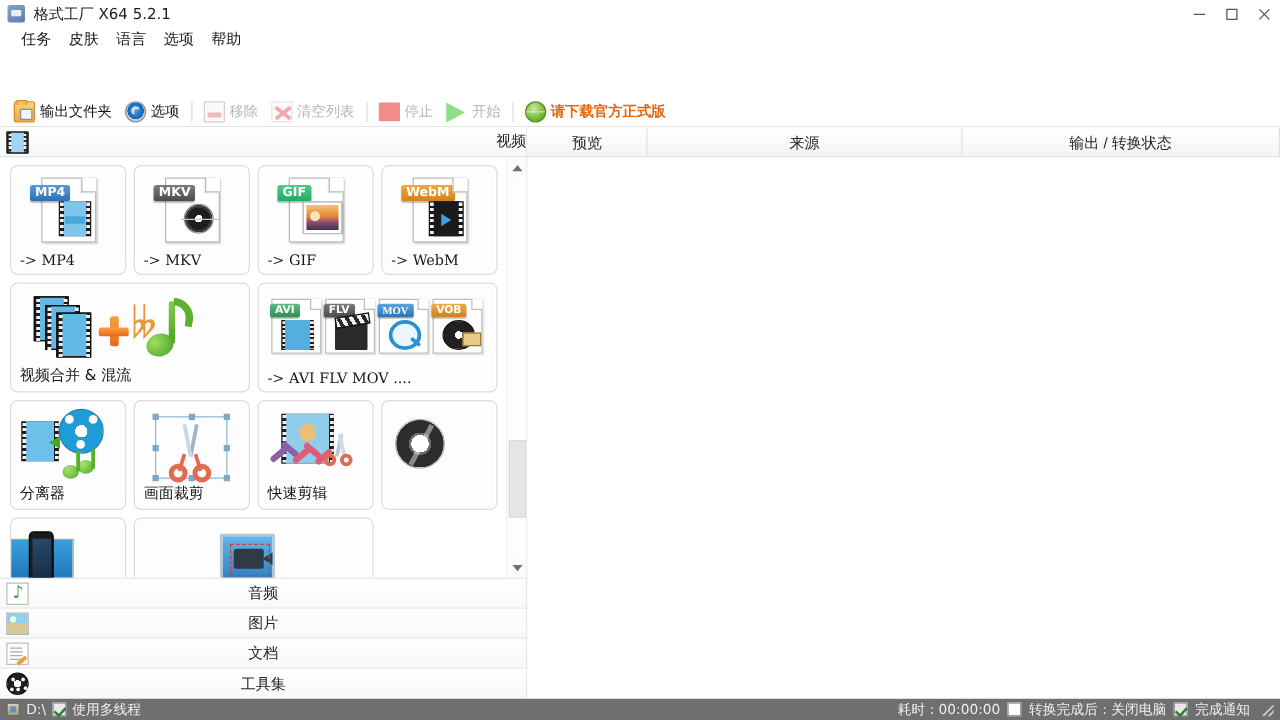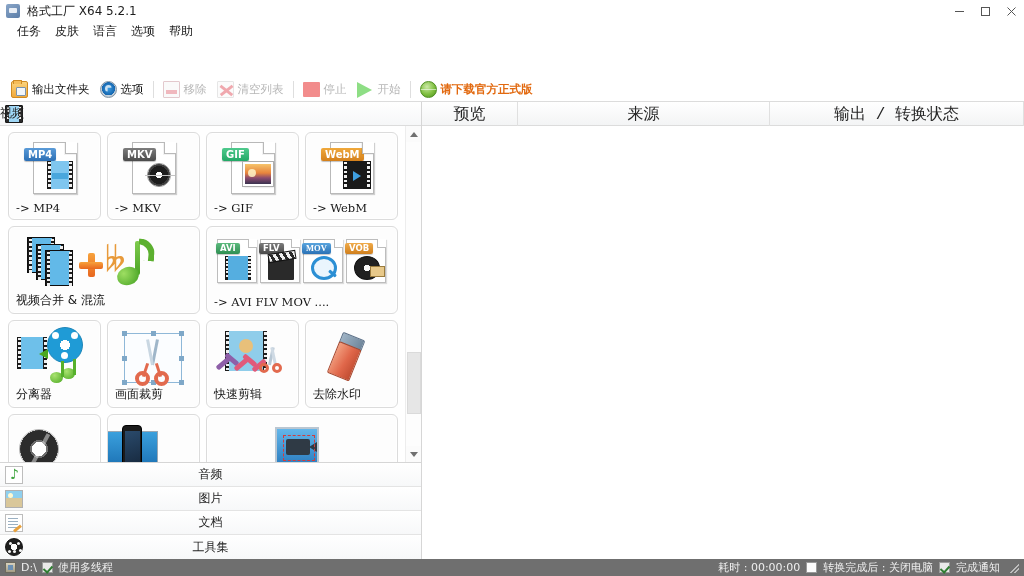--- a/index.html
+++ b/index.html
@@ -108,21 +108,21 @@
   .right-pane { flex:1 1 auto; display:flex; flex-direction:column; min-width:0; background:#fff;}
 
   
   .cat-header {
     height: 24px; flex:0 0 24px; display:flex; align-items:center;
     background: linear-gradient(180deg,#ffffff,#f6f7f8);
     border-bottom:1px solid #dcdcdc; position:relative;
   }
   .cat-ico { width:18px; height:18px; margin-left:5px; flex:0 0 18px; position:relative;}
   .cat-title {
-    position:absolute; left:0; right:0; text-align:left; font-size:12px; color:#242424;
+    position:absolute; left:0; right:0; text-align:right; font-size:12px; color:#242424;
     font-family:"DejaVu Sans", sans-serif;
   }
   .film-ico {
     background:#2a2a2a; border-radius:1px; border:1px solid #1a1a1a;
     background-image:
       linear-gradient(90deg, transparent 3px, #9fd6f5 3px, #9fd6f5 13px, transparent 13px);
   }
   .film-ico:before, .film-ico:after{
     content:""; position:absolute; top:1px; width:2px; height:14px;
     background: repeating-linear-gradient(180deg,#f4f4f4 0 2px, #2a2a2a 2px 3.4px);
@@ -387,22 +387,22 @@
   .ic-dvd { background:linear-gradient(180deg,#f4f4f4,#d8d8d8); border:1px solid #a9a9a9; border-radius:2px;}
   .ic-dvd:after{content:"";position:absolute;left:3px;top:3px;width:11px;height:11px;border-radius:50%;
     background:radial-gradient(circle,#fff 0 2px,#9a9a9a 2px 5px,#cfcfcf 5px);border:1px solid #8d8d8d;}
   .ic-tools { border-radius:50%; background:radial-gradient(circle at 50% 50%,#fff 0 3px,#1f1f1f 3px 9px); border:1px solid #111;}
   .ic-tools:after{content:"";position:absolute;left:3px;top:3px;width:3px;height:3px;border-radius:50%;background:#f5f5f5;
     box-shadow: 8px 0 0 #f5f5f5, 4px 8px 0 #f5f5f5, 10px 7px 0 #f5f5f5, -1px 8px 0 #f5f5f5;}
 
   
   .table-head { height:24px; flex:0 0 24px; display:flex; background:linear-gradient(180deg,#ffffff,#f3f4f5); border-bottom:1px solid #dcdcdc;}
   .th {
-    display:flex; align-items:center; justify-content:center; font-size:16px; color:#262626;
-    border-right:1px solid #e0e0e0; font-family:Liberation Mono, monospace; height:24px;
+    display:flex; align-items:center; justify-content:center; font-size:12px; color:#262626;
+    border-right:1px solid #e0e0e0; font-family:Liberation Sans, sans-serif; height:24px;
   }
   .th.preview { width:96px; flex:0 0 96px; }
   .th.source  { width:252px; flex:0 0 252px; }
   .th.output  { flex:1 1 auto; }
   .table-body { flex:1 1 auto; background:#fff; min-height:0; }
 
   
   .statusbar {
     height:17px; flex:0 0 17px; background:#6f6f6f; display:flex; align-items:center;
     color:#f2f2f2; font-size:11px; font-family:"DejaVu Sans", sans-serif; position:relative;
@@ -631,27 +631,20 @@
             </div>
             <div class="qe-sc">
               <div class="sc-blade" style="left:9px;top:-4px;height:18px;transform:rotate(12deg);background:#b8c7d4;"></div>
               <div class="sc-blade" style="left:15px;top:-4px;height:18px;transform:rotate(-12deg);background:#cfdae4;"></div>
               <div class="sc-ring" style="left:0px;top:12px;width:10px;height:10px;border-width:3px;"></div>
               <div class="sc-ring" style="left:13px;top:12px;width:10px;height:10px;border-width:3px;"></div>
             </div>
             <div class="tlabel cn">快速剪辑</div>
           </div>
 
-          <div class="tile w1">
-            <div class="eraser">
-              <div class="cap"></div>
-                <div class="body"></div>
-            </div>
-            <div class="tlabel cn">去除水印</div>
-          </div>
 
           <div class="tile w1" style="height:88px;overflow:hidden;">
             <div class="dvd-disc"></div>
           </div>
           <div class="tile w1" style="height:88px;overflow:hidden;">
             <div class="phone-set" style="left:-2px;">
               <div class="pad"></div>
                 <div class="ph"></div>
             </div>
           </div>

